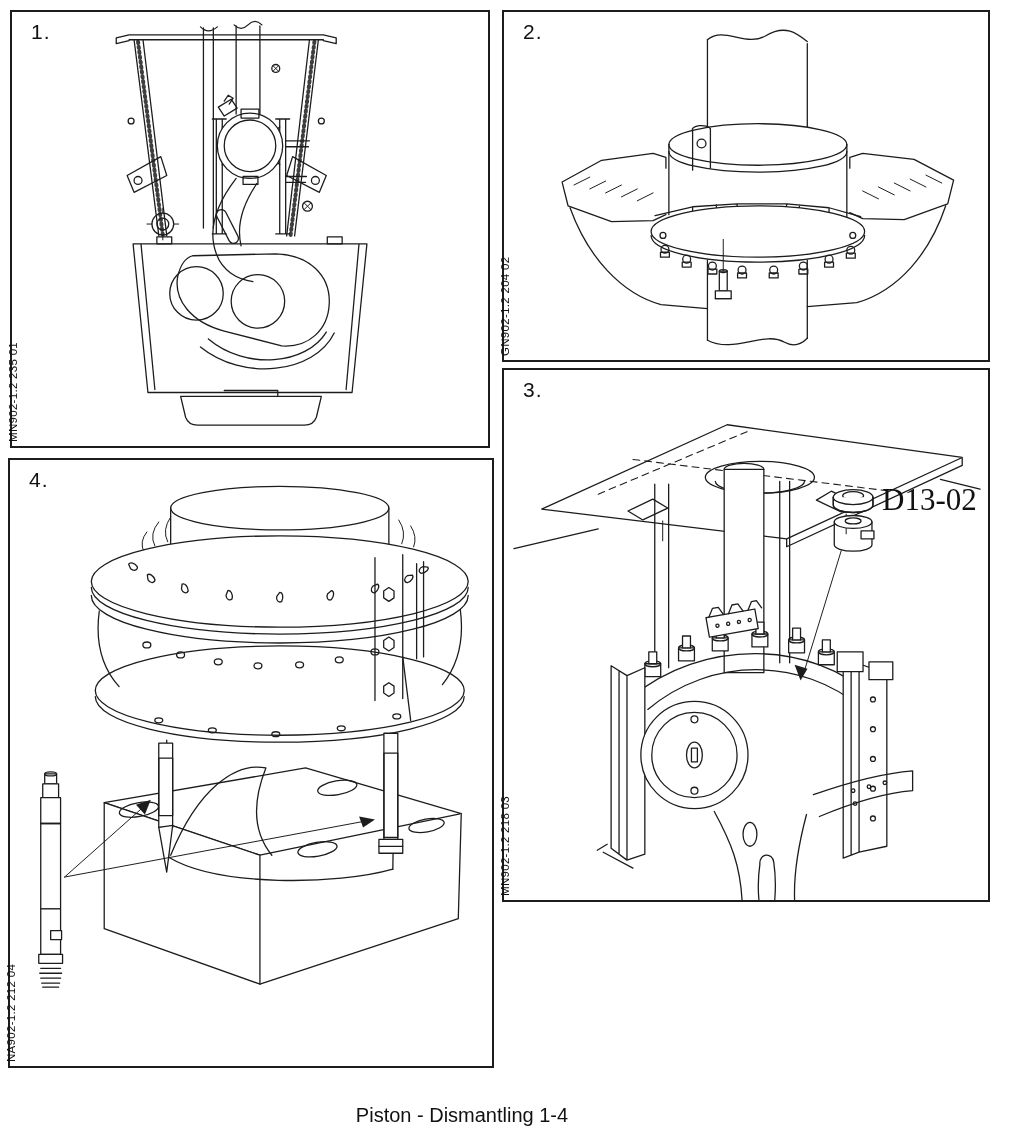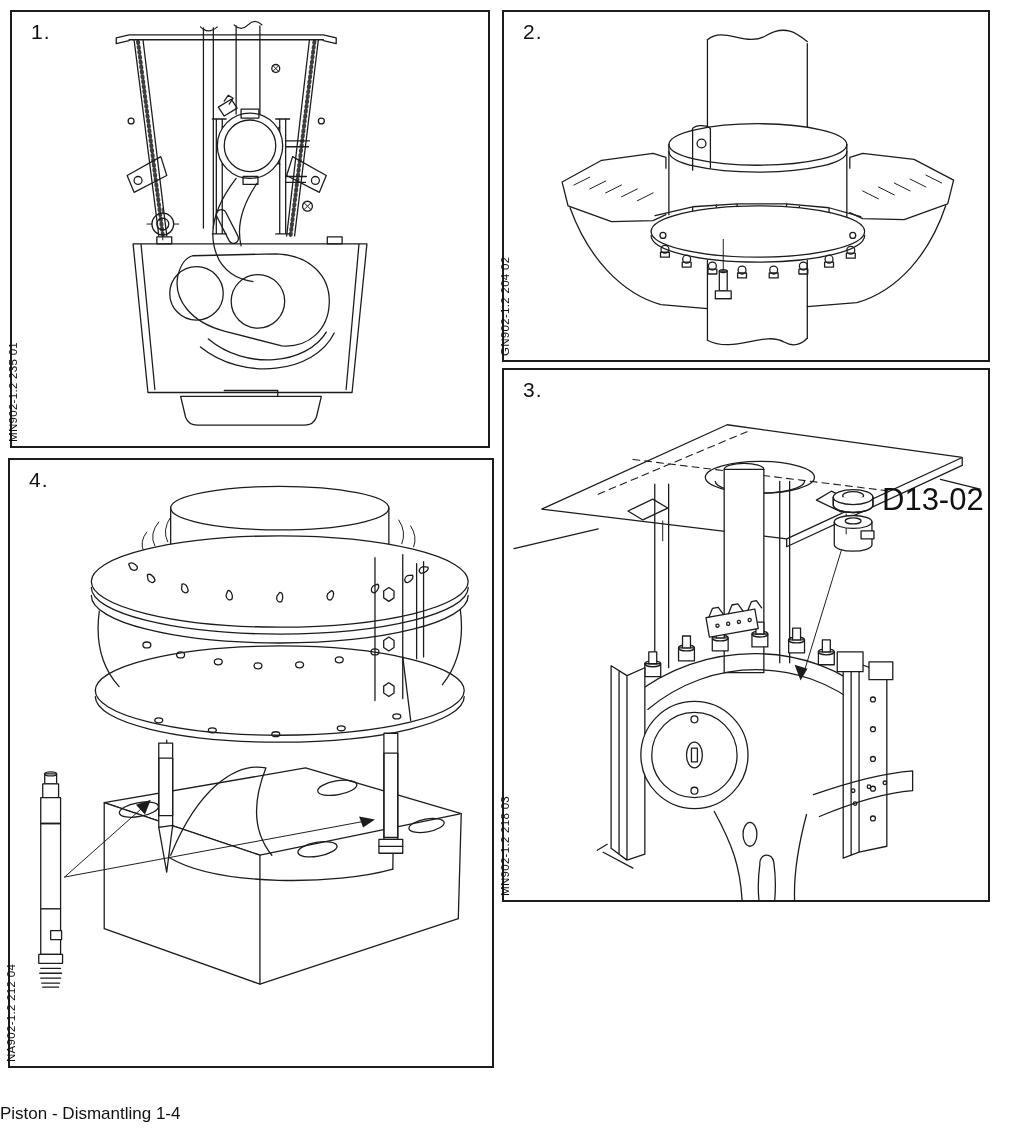--- a/index.html
+++ b/index.html
@@ -7,23 +7,23 @@
         font-family:"Liberation Sans", sans-serif;color:#111;overflow:hidden;}
   .panel{position:absolute;border:2px solid #1c1c1c;background:#fff;box-sizing:border-box;}
   #p1{left:10px;top:10px;width:480px;height:438px;}
   #p2{left:502px;top:10px;width:488px;height:352px;}
   #p3{left:502px;top:368px;width:488px;height:534px;}
   #p4{left:8px;top:458px;width:486px;height:610px;}
   .panel svg{position:absolute;left:0;top:0;width:100%;height:100%;}
   .num{position:absolute;top:8px;left:19px;font-size:21px;letter-spacing:1px;color:#111;}
   .code{position:absolute;left:7px;bottom:4px;transform-origin:0 100%;
         transform:rotate(-90deg);font-size:11.5px;letter-spacing:.3px;white-space:nowrap;color:#111;}
-  .tool-label{position:absolute;left:378px;top:112px;font-size:31px;color:#111;}
-  .caption{position:absolute;top:1104px;left:0;width:924px;text-align:left;
-           font-size:17px;color:#111;}
+  .tool-label{position:absolute;left:378px;top:112px;font-size:31px;color:#111;font-family:Liberation Serif, serif;}
+  .caption{position:absolute;top:1104px;left:0;width:924px;text-align:center;
+           font-size:20px;color:#111;}
   
   svg *{stroke:#1c1c1c;stroke-width:1.3;fill:none;stroke-linecap:round;stroke-linejoin:round;}
   svg .w{fill:#ffffff;}
   svg .b{fill:#1c1c1c;stroke:none;}
   svg .hz{stroke-dasharray:1.5 3.5;stroke-width:4;opacity:.85;}
   svg .dsh{stroke-dasharray:7 5;stroke-width:1.1;}
   svg .thin{stroke-width:1;}
   svg pattern path{stroke:#2a2a2a;stroke-width:.7;}
 </style>
 </head>

